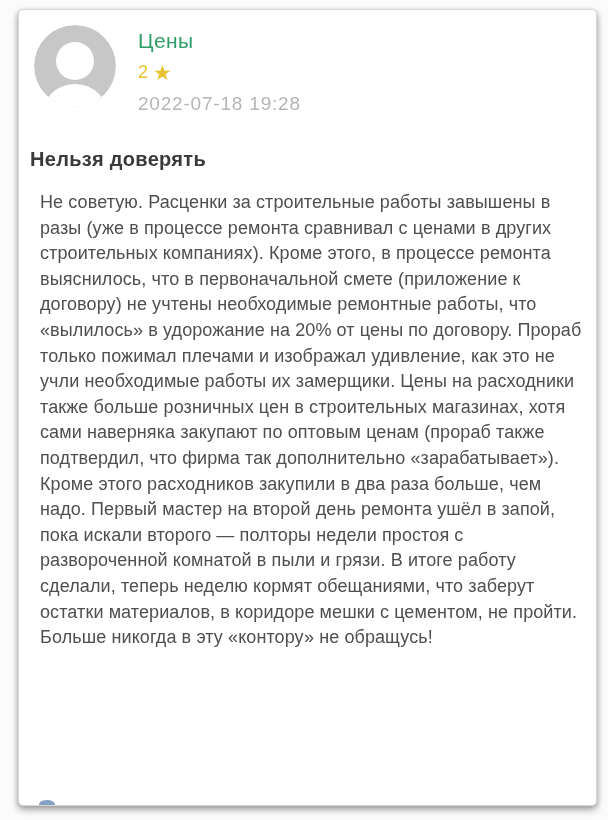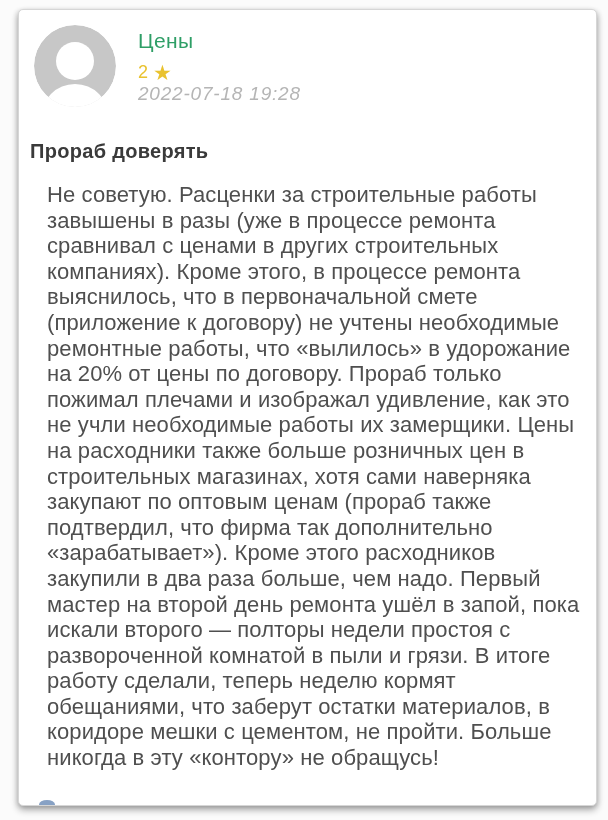--- a/index.html
+++ b/index.html
@@ -54,36 +54,36 @@
     align-items:center;
     font-size:18px;
     color:var(--star-gold);
   }
   .rating-star{
     font-size:21px;
     margin-left:5px;
     line-height:18px;
   }
   .review-date{
+    margin-top:10px;
     font-size:19px;
     letter-spacing:0.8px;
     color:var(--date-gray);
-    font-style:italic;
   }
   .review-title{
     margin:33px 0 0 11px;
     font-size:20px;
     font-weight:800;
     letter-spacing:0.3px;
     color:var(--title-dark);
   }
   .review-body{
-    margin:19px 12px 0 28px;
+    margin:19px 12px 0 21px;
     width:545px;
-    font-size:22px;
+    font-size:18px;
     line-height:25.6px;
     letter-spacing:0.1px;
     color:var(--body-gray);
   }
   .clipped-blue{
     position:absolute;
     left:20px; bottom:-4px;
     width:16px; height:9px;
     border-radius:50%;
     background:#87a1c4;
@@ -109,18 +109,18 @@
 
       <div class="rating-row">
         <span class="rating-value">2</span>
         <span class="rating-star">★</span>
       </div>
 
       <div class="review-date">2022-07-18 19:28</div>
     </div>
   </div>
 
-  <h2 class="review-title">Прораб доверять</h2>
+  <h2 class="review-title">Нельзя доверять</h2>
 
   <p class="review-body">Не советую. Расценки за строительные работы завышены в разы (уже в процессе ремонта сравнивал с ценами в других строительных компаниях). Кроме этого, в процессе ремонта выяснилось, что в первоначальной смете (приложение к договору) не учтены необходимые ремонтные работы, что «вылилось» в удорожание на 20% от цены по договору. Прораб только пожимал плечами и изображал удивление, как это не учли необходимые работы их замерщики. Цены на расходники также больше розничных цен в строительных магазинах, хотя сами наверняка закупают по оптовым ценам (прораб также подтвердил, что фирма так дополнительно «зарабатывает»). Кроме этого расходников закупили в два раза больше, чем надо. Первый мастер на второй день ремонта ушёл в запой, пока искали второго — полторы недели простоя с развороченной комнатой в пыли и грязи. В итоге работу сделали, теперь неделю кормят обещаниями, что заберут остатки материалов, в коридоре мешки с цементом, не пройти. Больше никогда в эту «контору» не обращусь!</p>
 
   <div class="clipped-blue"></div>
 </div>
 
 </body></html>

